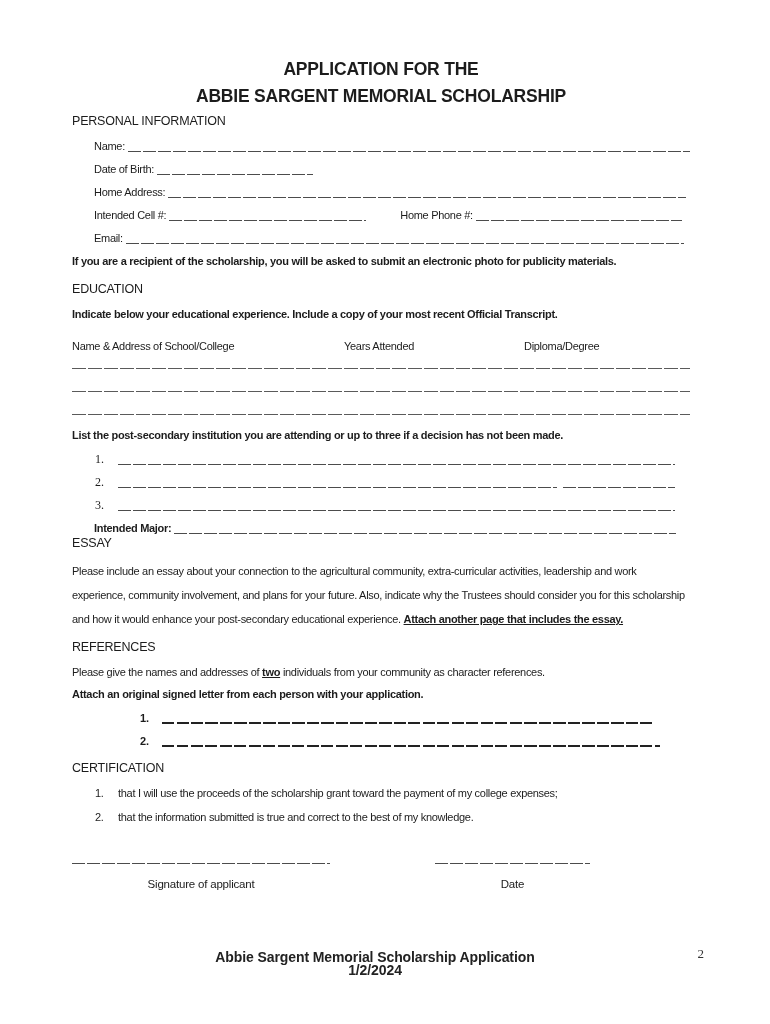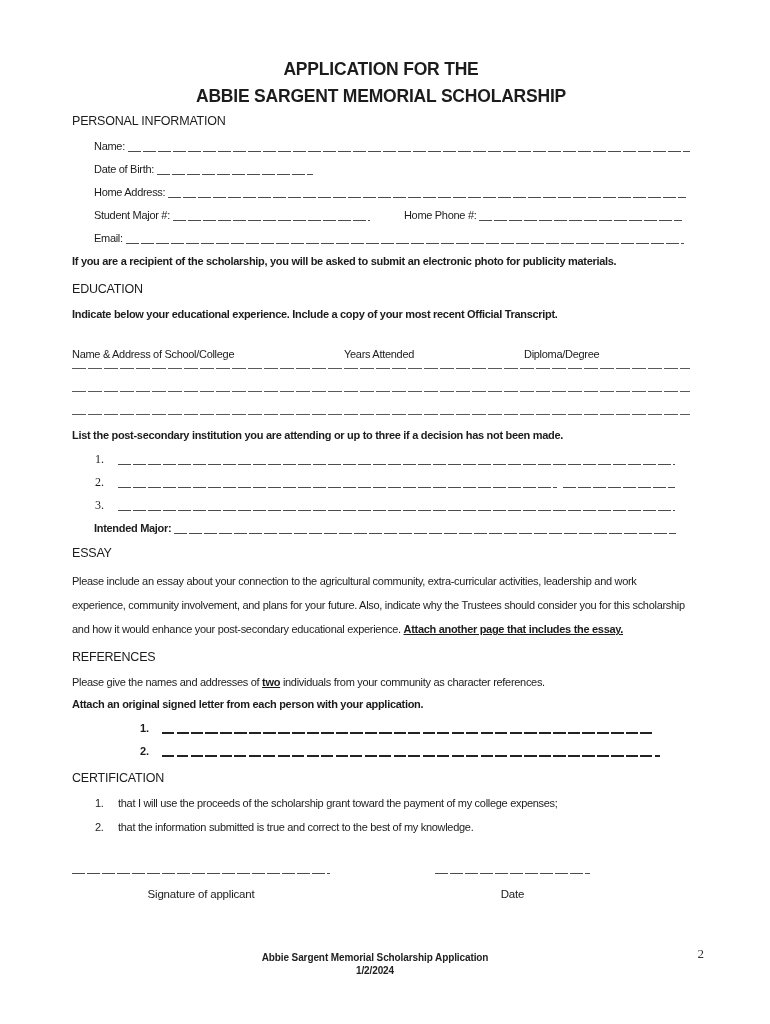--- a/index.html
+++ b/index.html
@@ -38,41 +38,41 @@
   
   .refrow{display:flex;align-items:flex-end;height:23px;font-size:11px;}
   .refrow .num{font-weight:bold;margin-left:68px;width:22px;line-height:14px;}
   .refline{
     flex:1;height:4px;margin:0 38px 1px 0;
     background:repeating-linear-gradient(90deg,#222 0 12px,transparent 12px 14.5px);
     background-position:0 bottom;background-size:100% 2px;background-repeat:repeat-x;
   }
   
   .cols{position:relative;height:16px;margin-top:10px;font-size:11px;letter-spacing:-0.3px;}
-  .cols span{position:absolute;top:16px;white-space:nowrap;}
+  .cols span{position:absolute;top:8px;white-space:nowrap;}
   .col1{left:0;} .col2{left:272px;} .col3{left:452px;}
   
   .para{margin:7px 0 8px 0;font-size:11px;line-height:24px;letter-spacing:-0.3px;text-align:left;}
   .emph{font-weight:bold;text-decoration:underline;}
   
   .certrow{display:flex;margin-top:8px;font-size:11px;line-height:16px;letter-spacing:-0.3px;}
   .certrow .num{margin-left:23px;width:23px;}
   
   .sigrow{display:flex;margin-top:36px;}
   .sigcol-l{width:258px;}
   .sigcol-r{width:155px;margin-left:105px;}
   .sigline{height:3px;background:repeating-linear-gradient(90deg,#4c4c4c 0 13px,transparent 13px 15px);
     background-position:0 bottom;background-size:100% 1px;background-repeat:repeat-x;}
   .siglbls{display:flex;margin-top:14px;font-size:11.5px;letter-spacing:-0.2px;}
   .siglbl-l{width:258px;text-align:center;}
   .siglbl-r{width:155px;margin-left:105px;text-align:center;}
   
-  .footer{position:absolute;left:60px;right:80px;top:951px;text-align:center;font-size:10px;font-weight:bold;letter-spacing:-0.1px;line-height:13px;color:#222;}
+  .footer{position:absolute;left:60px;right:80px;top:951px;text-align:center;font-size:14px;font-weight:bold;letter-spacing:-0.1px;line-height:13px;color:#222;}
   .pagenum{position:absolute;right:66px;top:946px;font-family:"Liberation Serif", serif;font-size:13px;color:#333;}
-  .mt3{margin-top:3px;} .mt6{margin-top:6px;} .mt8{margin-top:8px;} .mt10{margin-top:10px;} .mt12{margin-top:12px;}
+  .mt3{margin-top:3px;} .mt6{margin-top:6px;} .mt8{margin-top:8px;} .mt10{} .mt12{margin-top:12px;}
   .gap12{width:12px;flex:none;}
 </style>
 </head>
 <body>
 
 <div class="page">
   <div class="content">
 
     <div class="title title1">APPLICATION FOR THE</div>
     <div class="title title2">ABBIE SARGENT MEMORIAL SCHOLARSHIP</div>
@@ -85,21 +85,21 @@
     </div>
     <div class="frow">
       <span class="lbl">Date of Birth:</span>
       <span class="line" style="width:156px;"></span>
     </div>
     <div class="frow">
       <span class="lbl">Home Address:</span>
       <span class="line grow" style="margin-right:4px;"></span>
     </div>
     <div class="frow">
-      <span class="lbl">Student Major #:</span>
+      <span class="lbl">Intended Cell #:</span>
       <span class="line" style="width:197px;"></span>
       <span class="gap12"></span>
       <span class="lbl">Home Phone #:</span>
       <span class="line grow" style="margin-right:8px;"></span>
     </div>
     <div class="frow">
       <span class="lbl">Email:</span>
       <span class="line grow" style="margin-right:6px;"></span>
     </div>
 

